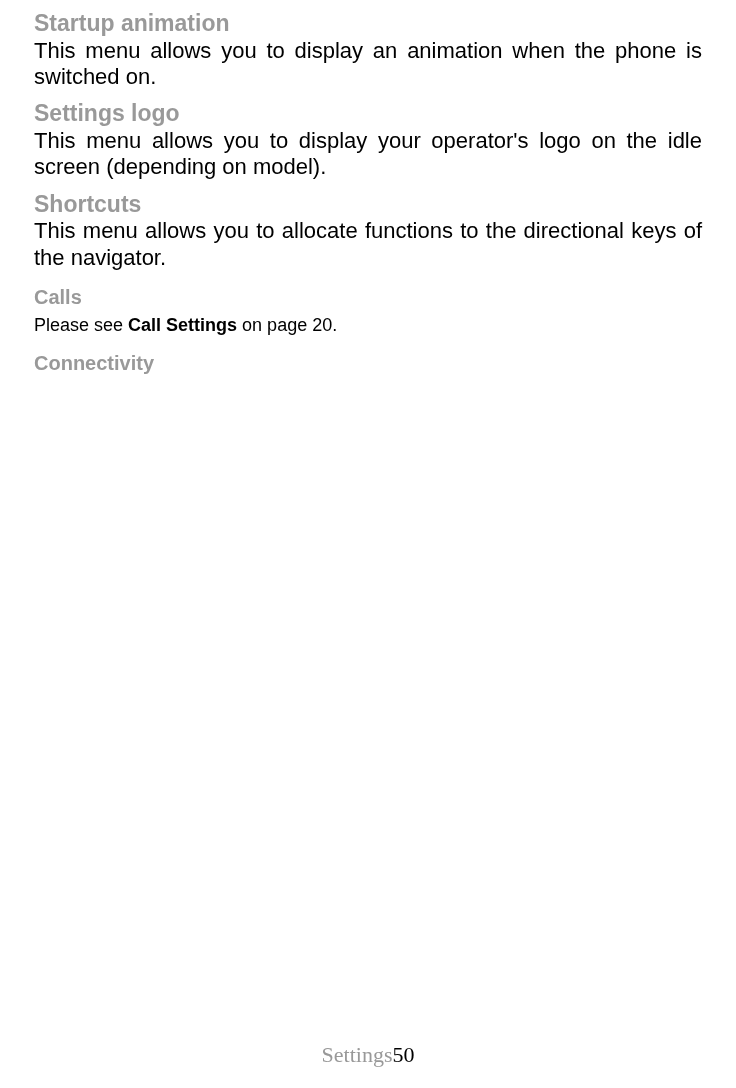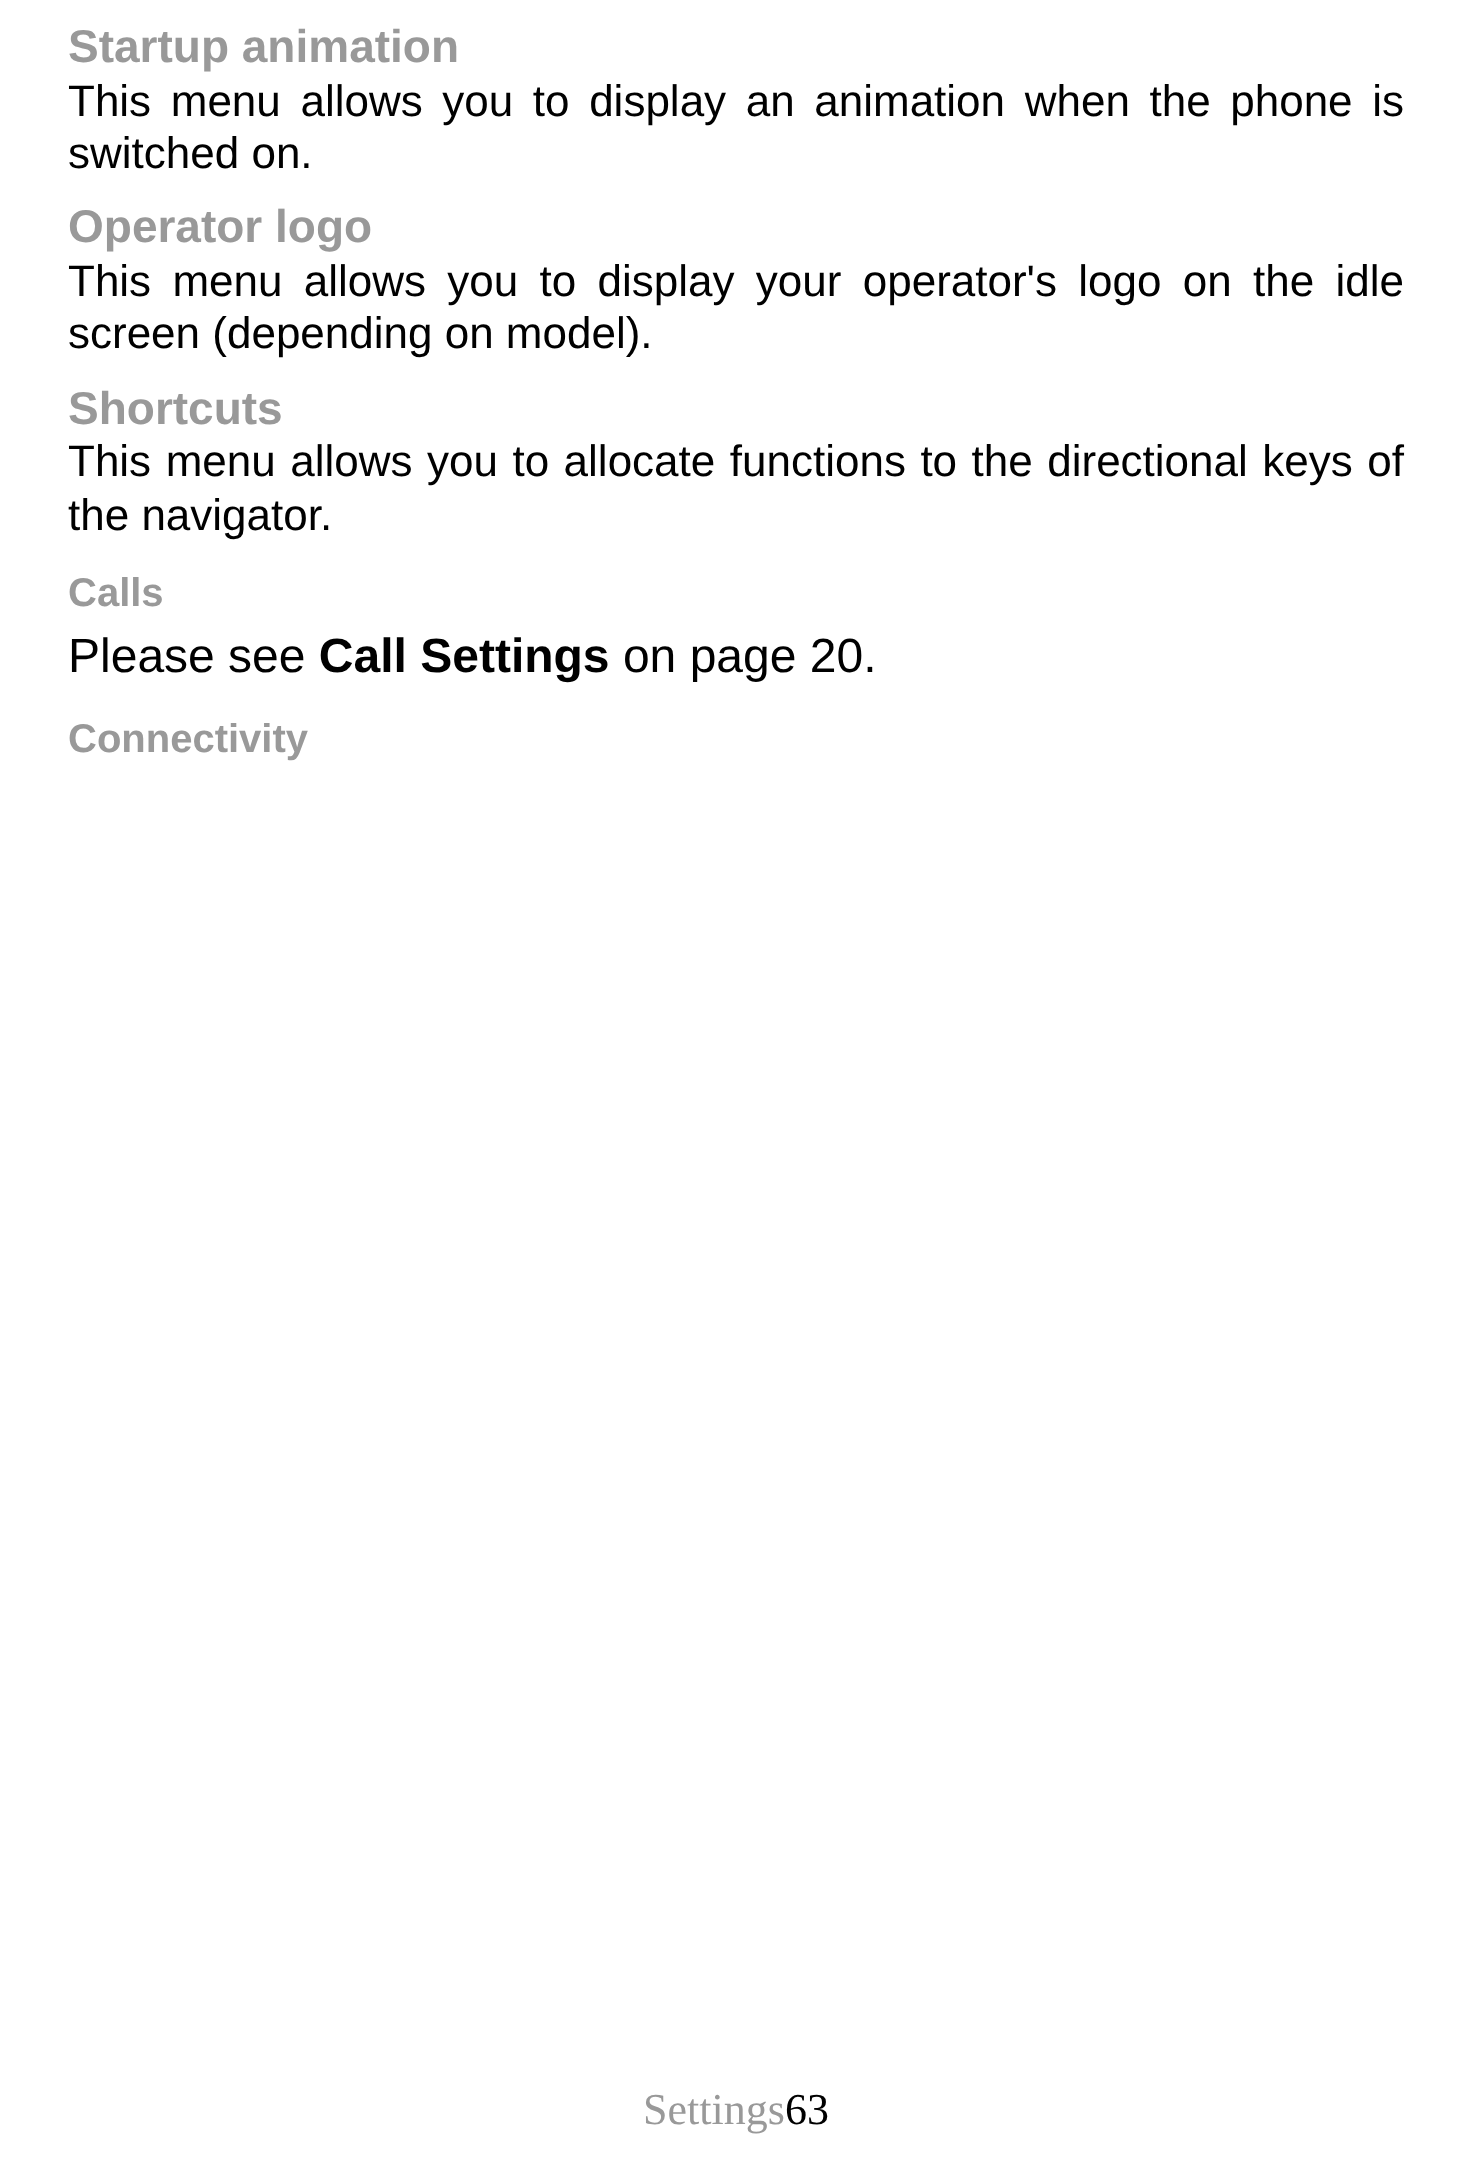--- a/index.html
+++ b/index.html
@@ -34,21 +34,21 @@
       height: 6px;
     }
     .section-heading {
       font-size: 20px;
       font-weight: bold;
       color: #999999;
       margin-top: 14px;
       line-height: 1.2;
     }
     .section-body {
-      font-size: 24px;
+      font-size: 18px;
       color: #000;
       line-height: 1.2;
       margin-top: 6px;
     }
     .bold {
       font-weight: bold;
     }
     .footer {
       position: absolute;
       bottom: 20px;
@@ -71,33 +71,33 @@
 </head>
 <body>
 
 <div>
 
   <div class="subsection-heading">Startup animation</div>
   <div class="body-text">This menu allows you to display an animation when the phone is switched on.</div>
 
   <div class="section-spacer"></div>
 
-  <div class="subsection-heading">Operator logo</div>
+  <div class="subsection-heading">Settings logo</div>
   <div class="body-text">This menu allows you to display your operator's logo on the idle screen (depending on model).</div>
 
   <div class="section-spacer"></div>
 
   <div class="subsection-heading">Shortcuts</div>
   <div class="body-text">This menu allows you to allocate functions to the directional keys of the navigator.</div>
 
   <div class="section-heading">Calls</div>
   <div class="section-body">
     <span>Please see </span><span class="bold">Call Settings</span><span> on page 20.</span>
   </div>
 
   <div class="section-heading">Connectivity</div>
 
 </div>
 
 <div class="footer">
   <span class="footer-left">Settings</span>
-  <span class="footer-right">63</span>
+  <span class="footer-right">50</span>
 </div>
 
 </body></html>

